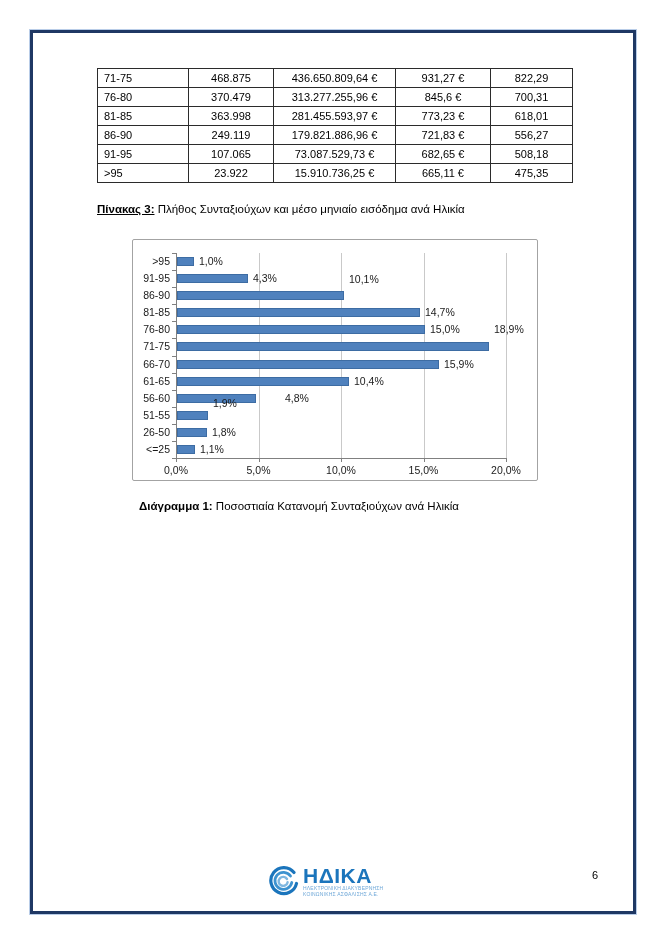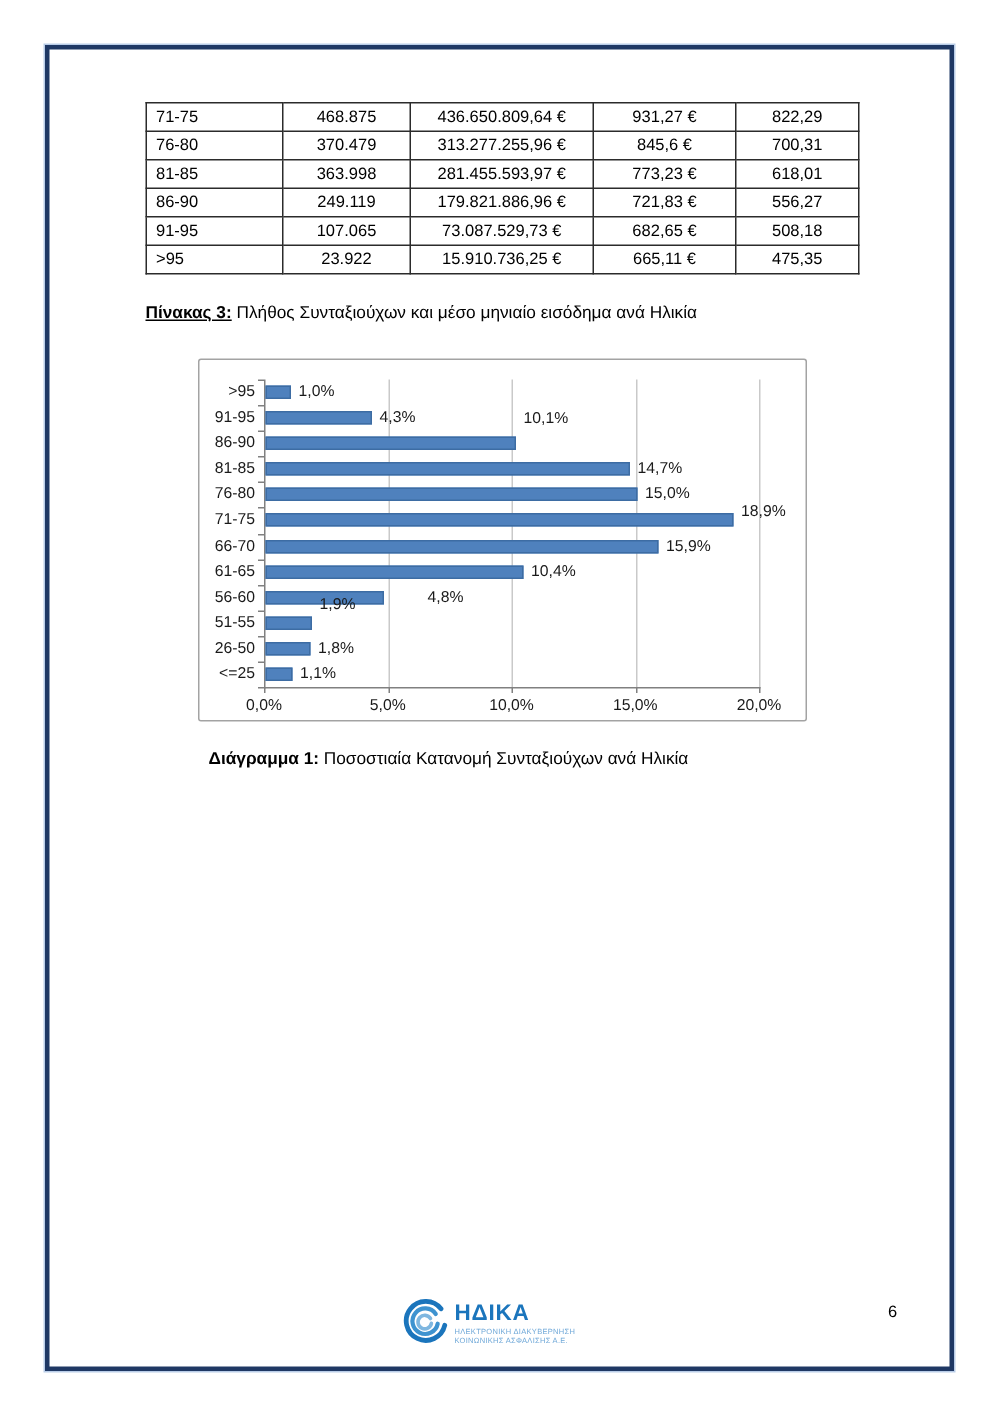--- a/index.html
+++ b/index.html
@@ -37,21 +37,21 @@
   .chart .abs{position:absolute;}
   .chart .gridline{width:1px;background:#c9c9c9;}
   .chart .axis-line{background:#808080;}
   .chart .bar{background:#4F81BD;border:1px solid #3d6ca3;box-sizing:border-box;}
   .chart .cat-label{font-size:10.5px;text-align:right;color:#1a1a1a;line-height:13px;}
   .chart .val-label{font-size:10.5px;color:#1a1a1a;line-height:13px;white-space:nowrap;}
   .chart .x-label{font-size:10.5px;text-align:center;color:#1a1a1a;line-height:13px;}
   
   .logo{position:absolute;left:268px;top:866px;display:flex;align-items:flex-start;}
   .logo-text{margin-left:3px;}
-  .logo-name{font-size:15px;font-weight:bold;color:#1B75BC;line-height:19px;letter-spacing:0.5px;}
+  .logo-name{font-size:21px;font-weight:bold;color:#1B75BC;line-height:19px;letter-spacing:0.5px;}
   .logo-sub{font-size:5px;color:#6FA8D8;line-height:5.5px;margin-top:1px;letter-spacing:0.2px;}
   
   .page-number{position:absolute;left:588px;top:869px;font-size:11px;width:14px;text-align:center;}
 </style>
 </head>
 <body>
 
 <div class="page-border"></div>
 
 <table class="data-table">
@@ -126,21 +126,21 @@
     <div class="abs bar" style="left: 44px; top: 51.2083px; width: 167px; height: 9px;"></div>
     <div class="abs val-label" style="left: 216px; top: 33px;">10,1%</div>
     <div class="abs cat-label" style="left: 0px; top: 66.2917px; width: 37px;">81-85</div>
     <div class="abs bar" style="left: 44px; top: 68.2917px; width: 243px; height: 9px;"></div>
     <div class="abs val-label" style="left: 292px; top: 66.2917px;">14,7%</div>
     <div class="abs cat-label" style="left: 0px; top: 83.375px; width: 37px;">76-80</div>
     <div class="abs bar" style="left: 44px; top: 85.375px; width: 248px; height: 9px;"></div>
     <div class="abs val-label" style="left: 297px; top: 83.375px;">15,0%</div>
     <div class="abs cat-label" style="left: 0px; top: 100.458px; width: 37px;">71-75</div>
     <div class="abs bar" style="left: 44px; top: 102.458px; width: 312px; height: 9px;"></div>
-    <div class="abs val-label" style="left: 361px; top: 95px; text-align: center;">18,9%</div>
+    <div class="abs val-label" style="left: 361px; top: 83px; text-align: center;">18,9%</div>
     <div class="abs cat-label" style="left: 0px; top: 117.542px; width: 37px;">66-70</div>
     <div class="abs bar" style="left: 44px; top: 119.542px; width: 262px; height: 9px;"></div>
     <div class="abs val-label" style="left: 311px; top: 117.542px;">15,9%</div>
     <div class="abs cat-label" style="left: 0px; top: 134.625px; width: 37px;">61-65</div>
     <div class="abs bar" style="left: 44px; top: 136.625px; width: 172px; height: 9px;"></div>
     <div class="abs val-label" style="left: 221px; top: 134.625px;">10,4%</div>
     <div class="abs cat-label" style="left: 0px; top: 151.708px; width: 37px;">56-60</div>
     <div class="abs bar" style="left: 44px; top: 153.708px; width: 79px; height: 9px;"></div>
     <div class="abs val-label" style="left: 128px; top: 151.708px; margin-left: 24px;">4,8%</div>
     <div class="abs cat-label" style="left: 0px; top: 168.792px; width: 37px;">51-55</div>

